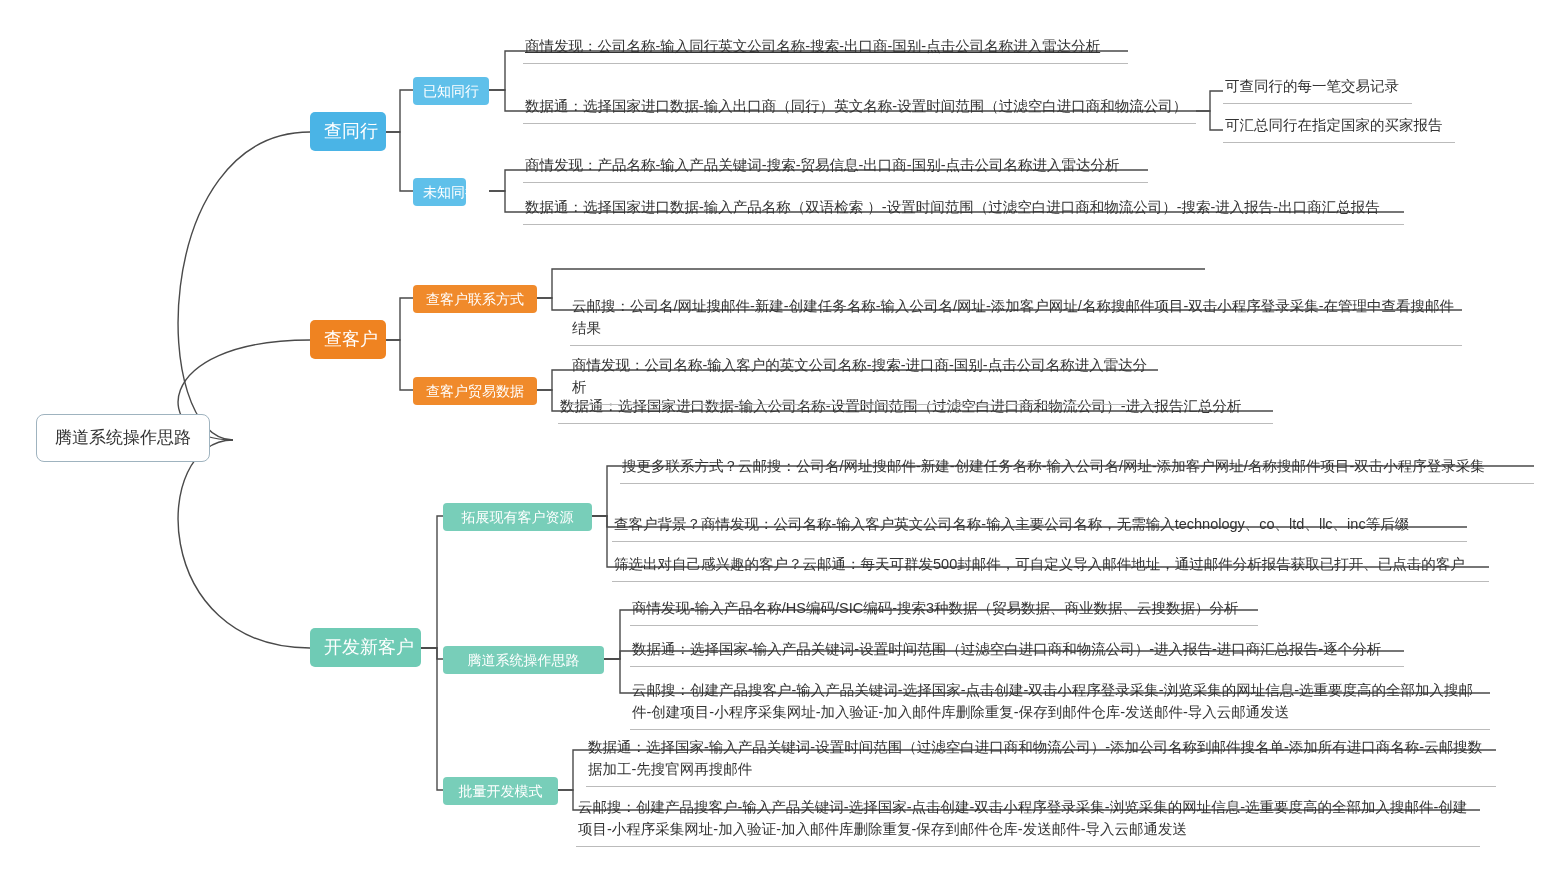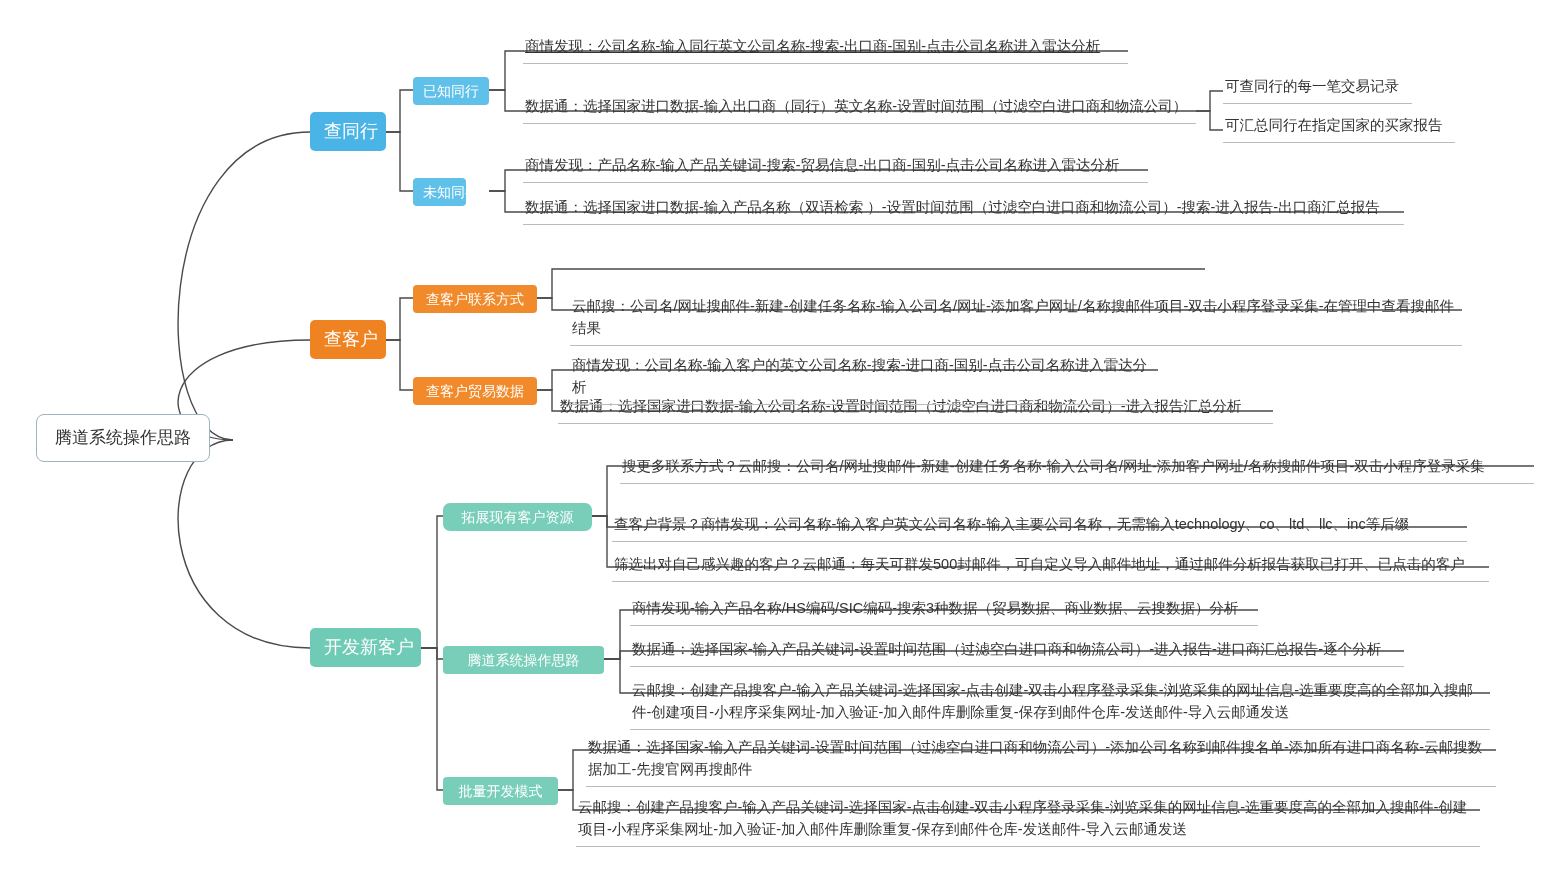--- a/index.html
+++ b/index.html
@@ -176,21 +176,21 @@
   <div class="node leaf" style="left:570px; top:294px; width:892px;">
     <span>云邮搜：公司名/网址搜邮件-新建-创建任务名称-输入公司名/网址-添加客户网址/名称搜邮件项目-双击小程序登录采集-在管理中查看搜邮件结果</span>
   </div>
   <div class="node leaf" style="left:558px; top:394px; width:715px;">
     <span>数据通：选择国家进口数据-输入公司名称-设置时间范围（过滤空白进口商和物流公司）-进入报告汇总分析</span>
   </div>
   <div class="node leaf" style="left:570px; top:353px; width:588px;">
     <span>商情发现：公司名称-输入客户的英文公司名称-搜索-进口商-国别-点击公司名称进入雷达分析</span>
   </div>
 
-  <div class="node pill-sm green" style="left:443px; top:503px; width:149px;border-radius:7px;">
+  <div class="node pill-sm green" style="left:443px; top:503px; width:149px;">
     <span>拓展现有客户资源</span>
   </div>
   <div class="node pill-sm green" style="left:443px; top:646px; width:161px;">
     <span>腾道系统操作思路</span>
   </div>
   <div class="node pill-sm green" style="left:443px; top:777px; width:115px;">
     <span>批量开发模式</span>
   </div>
 
   <div class="node leaf" style="left:620px; top:454px; width:914px;">

